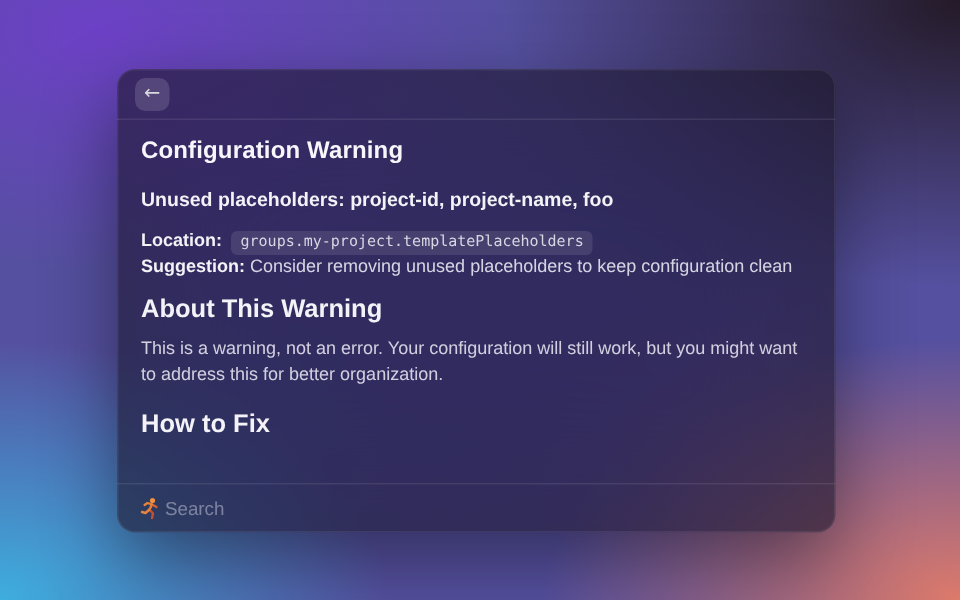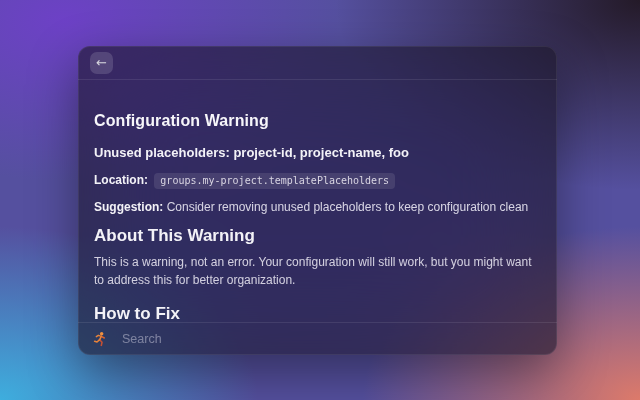--- a/index.html
+++ b/index.html
@@ -53,31 +53,30 @@
     flex: 1 1 auto;
     padding: 12px 16px 0 16px;
     overflow: hidden;
   }
   .content h1 {
     font-size: 16px;
     font-weight: 700;
     letter-spacing: 0.1px;
     color: #f7f6fa;
     margin-bottom: 15px;
-    margin-top: 20px;
   }
   .content h2 {
     font-size: 13px;
     font-weight: 700;
     color: #f3f2f7;
     margin-bottom: 12px;
   }
   .row { font-size: 12px; line-height: 1.35; color: rgba(238,236,246,0.88); }
   .label { font-weight: 700; color: #f3f2f7; }
-  .loc-row { margin-bottom: 11px; }
+  .loc-row { }
   .code-chip {
     font-family: "DejaVu Sans Mono", monospace;
     font-size: 10px;
     color: #d9d5e2;
     background: rgba(255,255,255,0.10);
     border-radius: 4px;
     padding: 2px 6px 3px 6px;
     margin-left: 3px;
     white-space: nowrap;
   }
@@ -100,21 +99,21 @@
     padding-left: 20px;
     font-size: 12px;
     color: rgba(238,236,246,0.85);
   }
   .fix-list li { margin-bottom: 6px; padding-left: 4px; line-height: 1.4; }
   .footer {
     flex: 0 0 33px;
     border-top: 1px solid rgba(255,255,255,0.09);
     display: flex;
     align-items: center;
-    gap: 14px;
+    gap: 2px;
     padding: 0 14px;
   }
   .footer .ext-icon { width: 16px; height: 16px; flex: 0 0 16px; }
   .search-input {
     flex: 1;
     background: transparent;
     border: none;
     outline: none;
     color: #eceaf2;
     font-size: 12.5px;

